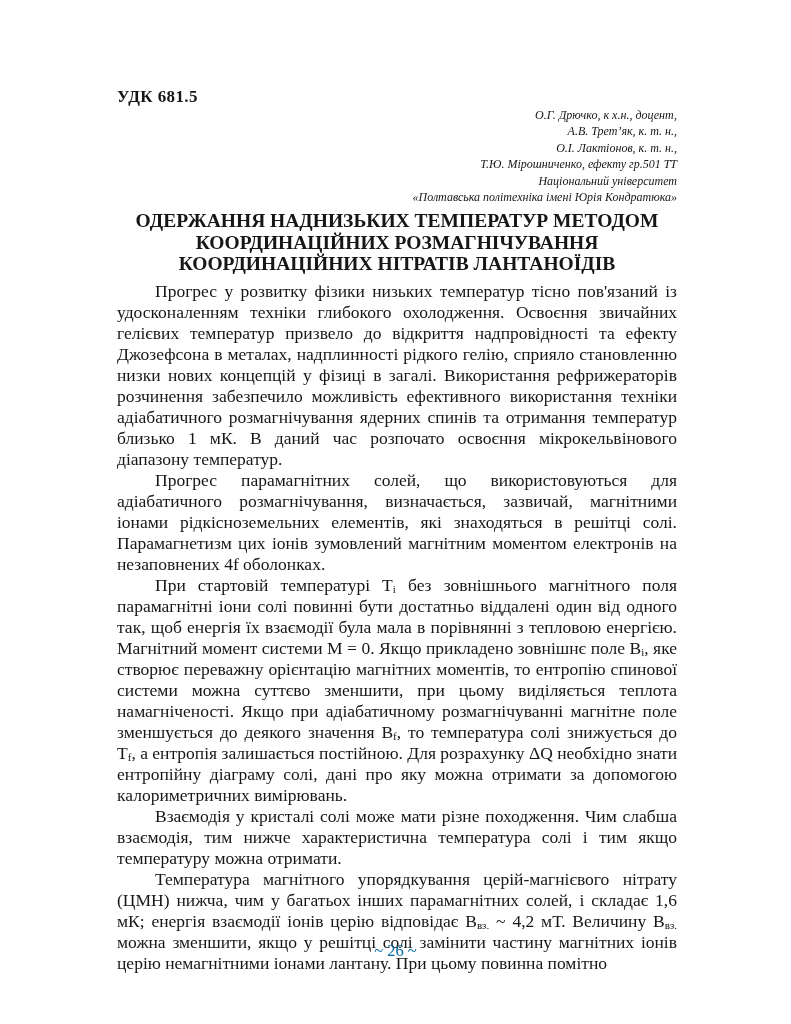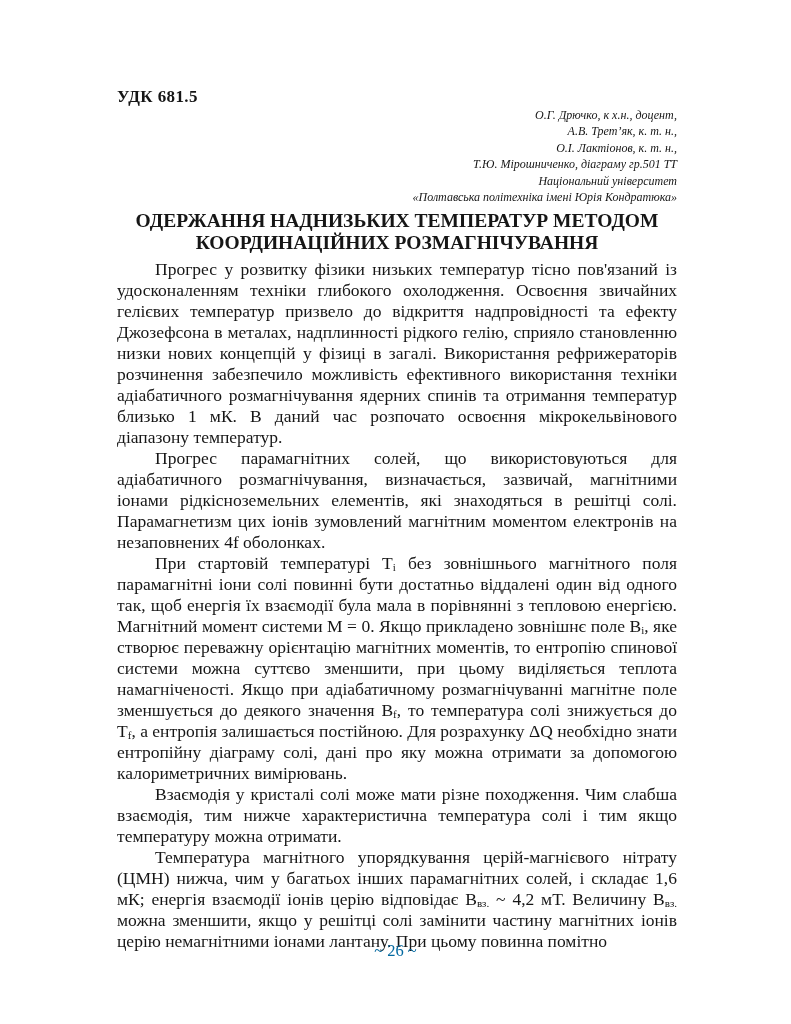--- a/index.html
+++ b/index.html
@@ -66,28 +66,29 @@
 
 <div class="page">
   <div class="content">
 
     <div class="udc">УДК 681.5</div>
 
     <div class="authors">
       <div>О.Г. Дрючко, к х.н., доцент,</div>
       <div>А.В. Трет’як, к. т. н.,</div>
       <div>О.І. Лактіонов, к. т. н.,</div>
-      <div>Т.Ю. Мірошниченко, діаграму гр.501 ТТ</div>
+      <div>Т.Ю. Мірошниченко, ефекту гр.501 ТТ</div>
       <div>Національний університет</div>
       <div>«Полтавська політехніка імені Юрія Кондратюка»</div>
     </div>
 
     <h1 class="title">
       <div>ОДЕРЖАННЯ НАДНИЗЬКИХ ТЕМПЕРАТУР МЕТОДОМ</div>
       <div>КООРДИНАЦІЙНИХ РОЗМАГНІЧУВАННЯ</div>
+      <div>КООРДИНАЦІЙНИХ НІТРАТІВ ЛАНТАНОЇДІВ</div>
     </h1>
 
     <div class="body-block">
       <p class="para">Прогрес у розвитку фізики низьких температур тісно пов'язаний із удосконаленням техніки глибокого охолодження. Освоєння звичайних гелієвих температур призвело до відкриття надпровідності та ефекту Джозефсона в металах, надплинності рідкого гелію, сприяло становленню низки нових концепцій у фізиці в загалі. Використання рефрижераторів розчинення забезпечило можливість ефективного використання техніки адіабатичного розмагнічування ядерних спинів та отримання температур близько 1 мК. В даний час розпочато освоєння мікрокельвінового діапазону температур.</p>
       <p class="para">Прогрес парамагнітних солей, що використовуються для адіабатичного розмагнічування, визначається, зазвичай, магнітними іонами рідкісноземельних елементів, які знаходяться в решітці солі. Парамагнетизм цих іонів зумовлений магнітним моментом електронів на незаповнених 4f оболонках.</p>
       <p class="para">При стартовій температурі Т<sub>i</sub> без зовнішнього магнітного поля парамагнітні іони солі повинні бути достатньо віддалені один від одного так, щоб енергія їх взаємодії була мала в порівнянні з тепловою енергією. Магнітний момент системи М = 0. Якщо прикладено зовнішнє поле В<sub>i</sub>, яке створює переважну орієнтацію магнітних моментів, то ентропію спинової системи можна суттєво зменшити, при цьому виділяється теплота намагніченості. Якщо при адіабатичному розмагнічуванні магнітне поле зменшується до деякого значення В<sub>f</sub>, то температура солі знижується до Т<sub>f</sub>, а ентропія залишається постійною. Для розрахунку ΔQ необхідно знати ентропійну діаграму солі, дані про яку можна отримати за допомогою калориметричних вимірювань.</p>
       <p class="para">Взаємодія у кристалі солі може мати різне походження. Чим слабша взаємодія, тим нижче характеристична температура солі і тим якщо температуру можна отримати.</p>
       <p class="para">Температура магнітного упорядкування церій-магнієвого нітрату (ЦМН) нижча, чим у багатьох інших парамагнітних солей, і складає 1,6 мК; енергія взаємодії іонів церію відповідає В<sub>вз.</sub> ~ 4,2 мТ. Величину В<sub>вз.</sub> можна зменшити, якщо у решітці солі замінити частину магнітних іонів церію немагнітними іонами лантану. При цьому повинна помітно</p>
     </div>
 

